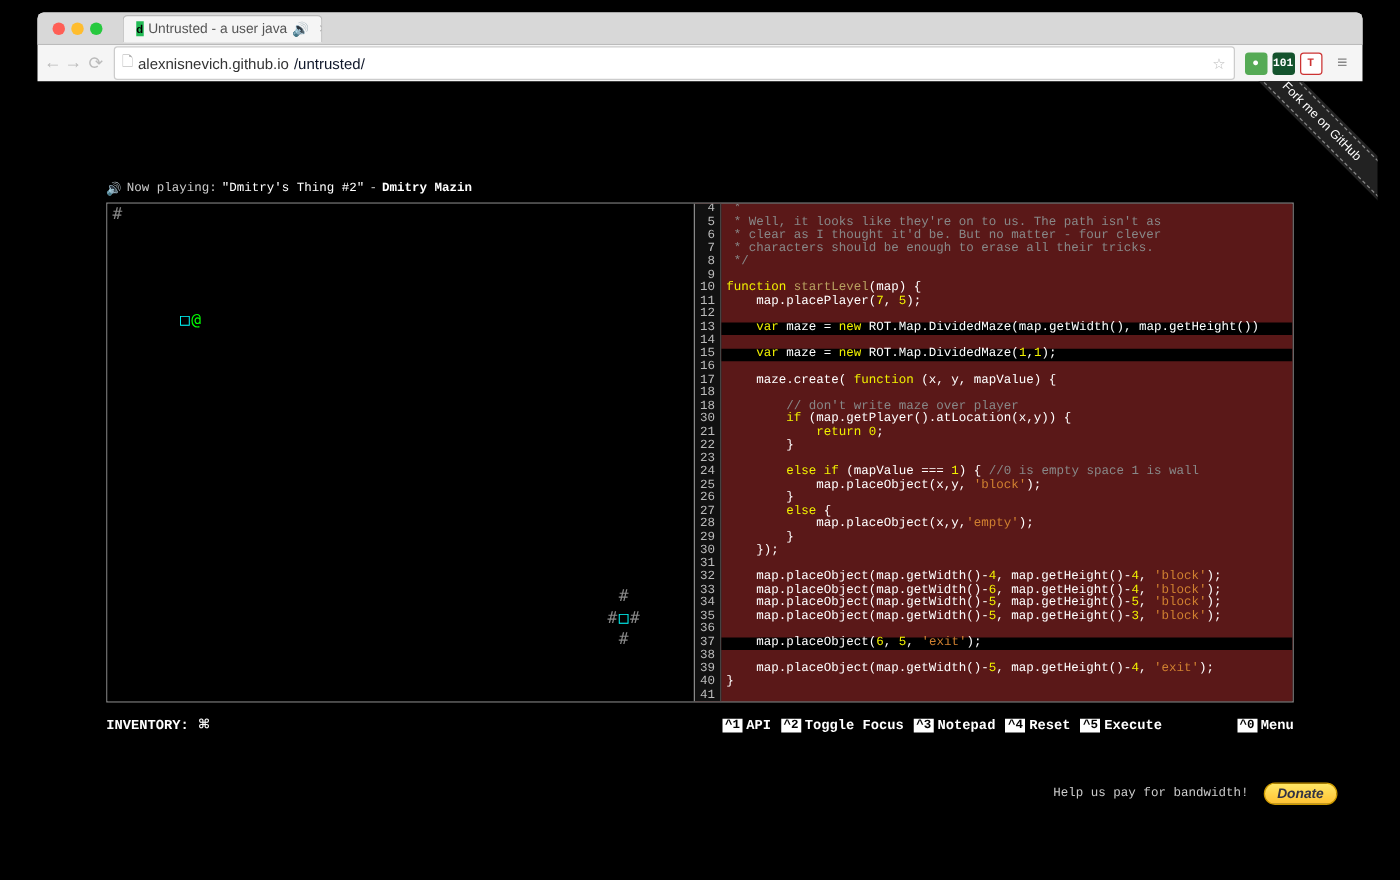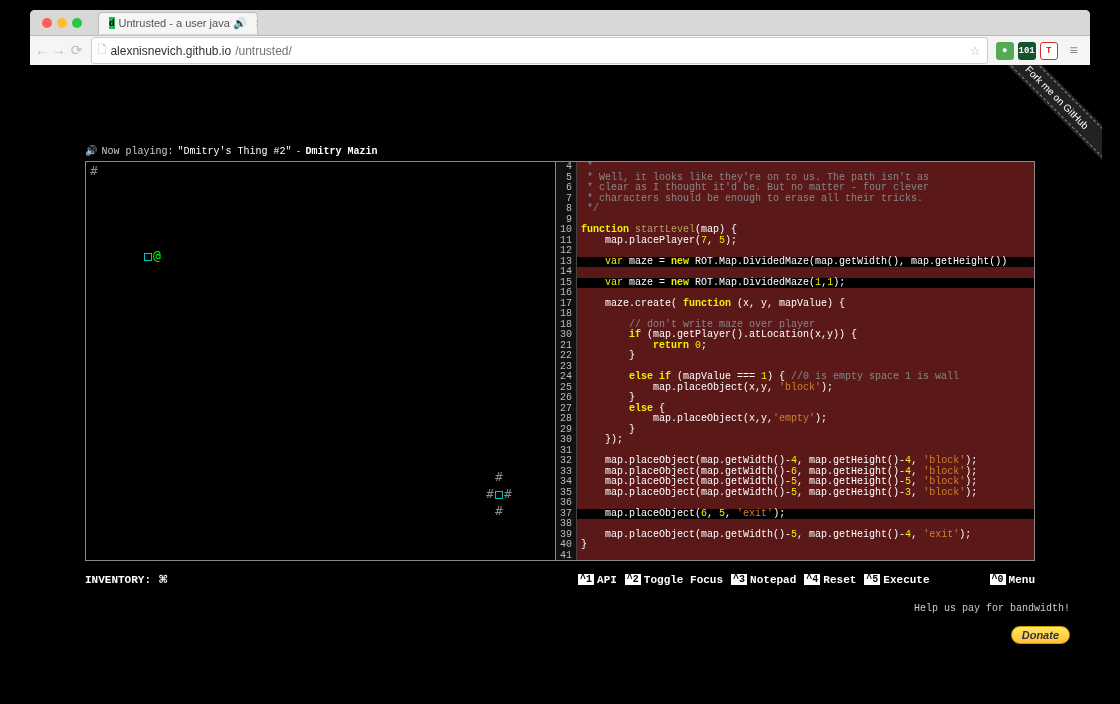--- a/index.html
+++ b/index.html
@@ -213,21 +213,21 @@
 .code-lines {
   flex: 1;
   font-size: 10px;
   line-height: 10.5px;
   white-space: pre;
   overflow: hidden;
 }
 .code-line { padding: 0 4px; }
 .editable-line { background: #000; }
 .c-comment { color: #888; }
-.c-keyword { color: #f0f000; font-weight: bold; }
+.c-keyword { color: #f0f000; font-weight: normal; }
 .c-ident { color: #fff; }
 .c-func { color: #b8a060; font-family: Liberation Mono, monospace; }
 .c-num { color: #f0f000; }
 .c-str { color: #d08030; }
 .c-punct { color: #fff; }
 .c-var { color: #f0f000; }
 
 .bottom-bar {
   display: flex;
   justify-content: space-between;
@@ -259,25 +259,24 @@
   padding: 0 2px;
   font-size: 10px;
 }
 
 
 .donate-area {
   position: absolute;
   bottom: 60px;
   right: 50px;
   display: flex;
-  align-items: flex-end;
+  align-items: center;
   gap: 12px;
   font-size: 10px;
   color: #ccc;
-  flex-direction: column;
 }
 .donate-btn {
   background: linear-gradient(#ffe766, #ffc233);
   border: 1px solid #c90;
   border-radius: 10px;
   padding: 2px 10px;
   color: #334;
   font-family: Arial, sans-serif;
   font-size: 11px;
   font-style: italic;
@@ -301,21 +300,21 @@
       <span class="tab-close">×</span>
     </div>
   </div>
   <div class="addr-bar">
     <span class="nav-arrow">←</span>
     <span class="nav-arrow">→</span>
     <span class="nav-arrow">⟳</span>
     <div class="url-box">
       <span class="page-icon">🗋</span>
       <span>alexnisnevich.github.io</span>
-        <span style="color:#737373">/untrusted/</span>
+        <span style="color:#0f172a">/untrusted/</span>
       <span class="star">☆</span>
     </div>
     <div class="ext-icons">
       <div class="ext ext-green">●</div>
       <div class="ext ext-red">101</div>
       <div class="ext ext-tb">T</div>
     </div>
     <span class="chrome-menu">≡</span>
   </div>
 </div>

